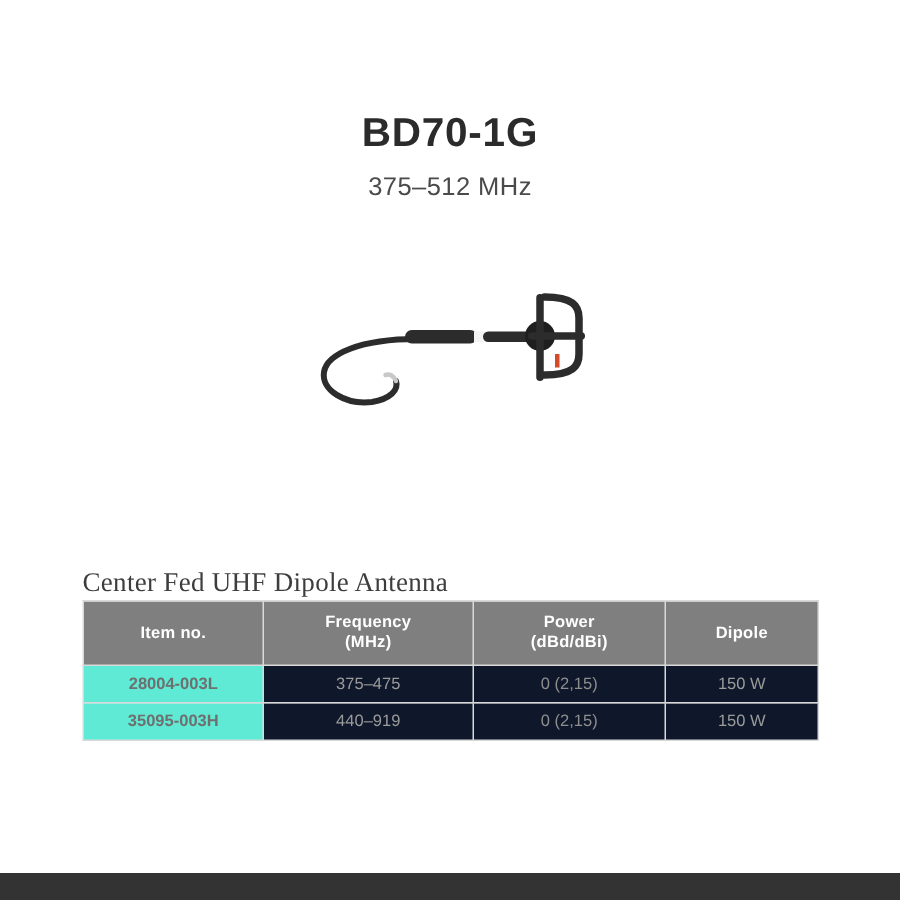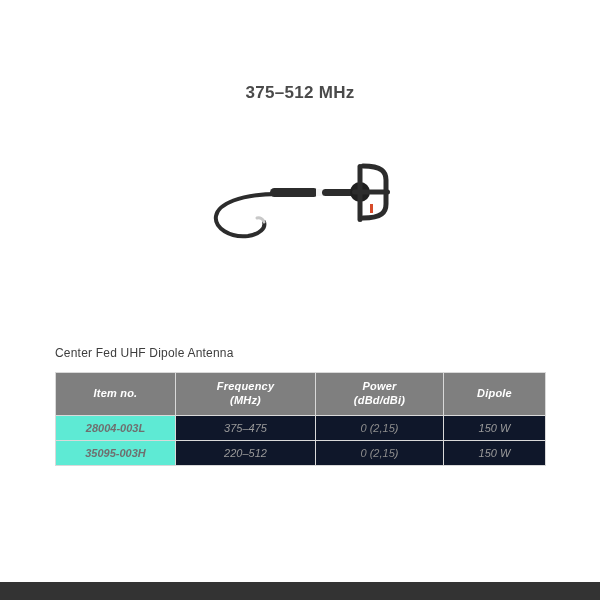--- a/index.html
+++ b/index.html
@@ -31,21 +31,21 @@
     font-size: 27px;
     font-weight: bold;
     letter-spacing: 0.5px;
     color: #2b2b2b;
     line-height: 1.2;
     margin: 0;
   }
   .product-subtitle {
     margin-top: 11px;
     font-size: 17px;
-    font-weight: bold;
+    font-weight: normal;
     color: #4a4a4a;
     letter-spacing: 0.3px;
   }
 
   
   .image-area {
     margin-top: 38px;
     height: 130px;
     display: flex;
     align-items: center;
@@ -57,31 +57,31 @@
     position: relative;
   }
   .antenna-svg {
     display: block;
   }
 
   
   .caption {
     margin-top: 75px;
     padding-left: 55px;
-    font-size: 12px;
+    font-size: 18px;
     color: #3d3d3d;
     letter-spacing: 0.2px;
+    font-family: Liberation Serif, serif;
   }
 
   
   .table-wrap {
-    margin-top: 12px;
+    margin-top: 1px;
     padding-left: 55px;
     padding-right: 29px;
-    font-style: italic;
   }
   table.spec {
     border-collapse: collapse;
     width: 490px;
     table-layout: fixed;
   }
   table.spec th,
   table.spec td {
     border: 1px solid #d9d9d9;
     font-size: 11px;
@@ -130,20 +130,21 @@
     height: 18px;
     background: #333333;
   }
 </style>
 </head>
 <body>
 
 <div class="page">
 
   <div class="header">
+    <div class="product-title">BD70-1G</div>
     <div class="product-subtitle">375–512 MHz</div>
   </div>
 
   <div class="image-area">
     <div class="antenna-wrap">
       <svg class="antenna-svg" width="200" height="120" viewBox="0 0 200 120">
 
         <path d="M78 48 C 40 48, 18 58, 16 70 C 14 82, 30 92, 48 90 C 60 88, 66 82, 64 76" fill="none" stroke="#2c2c2c" stroke-width="4" stroke-linecap="round"></path>
 
         <path d="M64 76 C 63 73, 60 71, 57 72" fill="none" stroke="#c8c8c8" stroke-width="3" stroke-linecap="round"></path>
@@ -196,21 +197,21 @@
       </thead>
       <tbody>
         <tr>
           <td class="item">28004-003L</td>
           <td>375–475</td>
           <td class="gain">0 (2,15)</td>
           <td>150 W</td>
         </tr>
         <tr>
           <td class="item">35095-003H</td>
-          <td>220–512</td>
+          <td>440–919</td>
           <td class="gain">0 (2,15)</td>
           <td>150 W</td>
         </tr>
       </tbody>
     </table>
   </div>
 
   <div class="bottom-bar"></div>
 </div>
 

